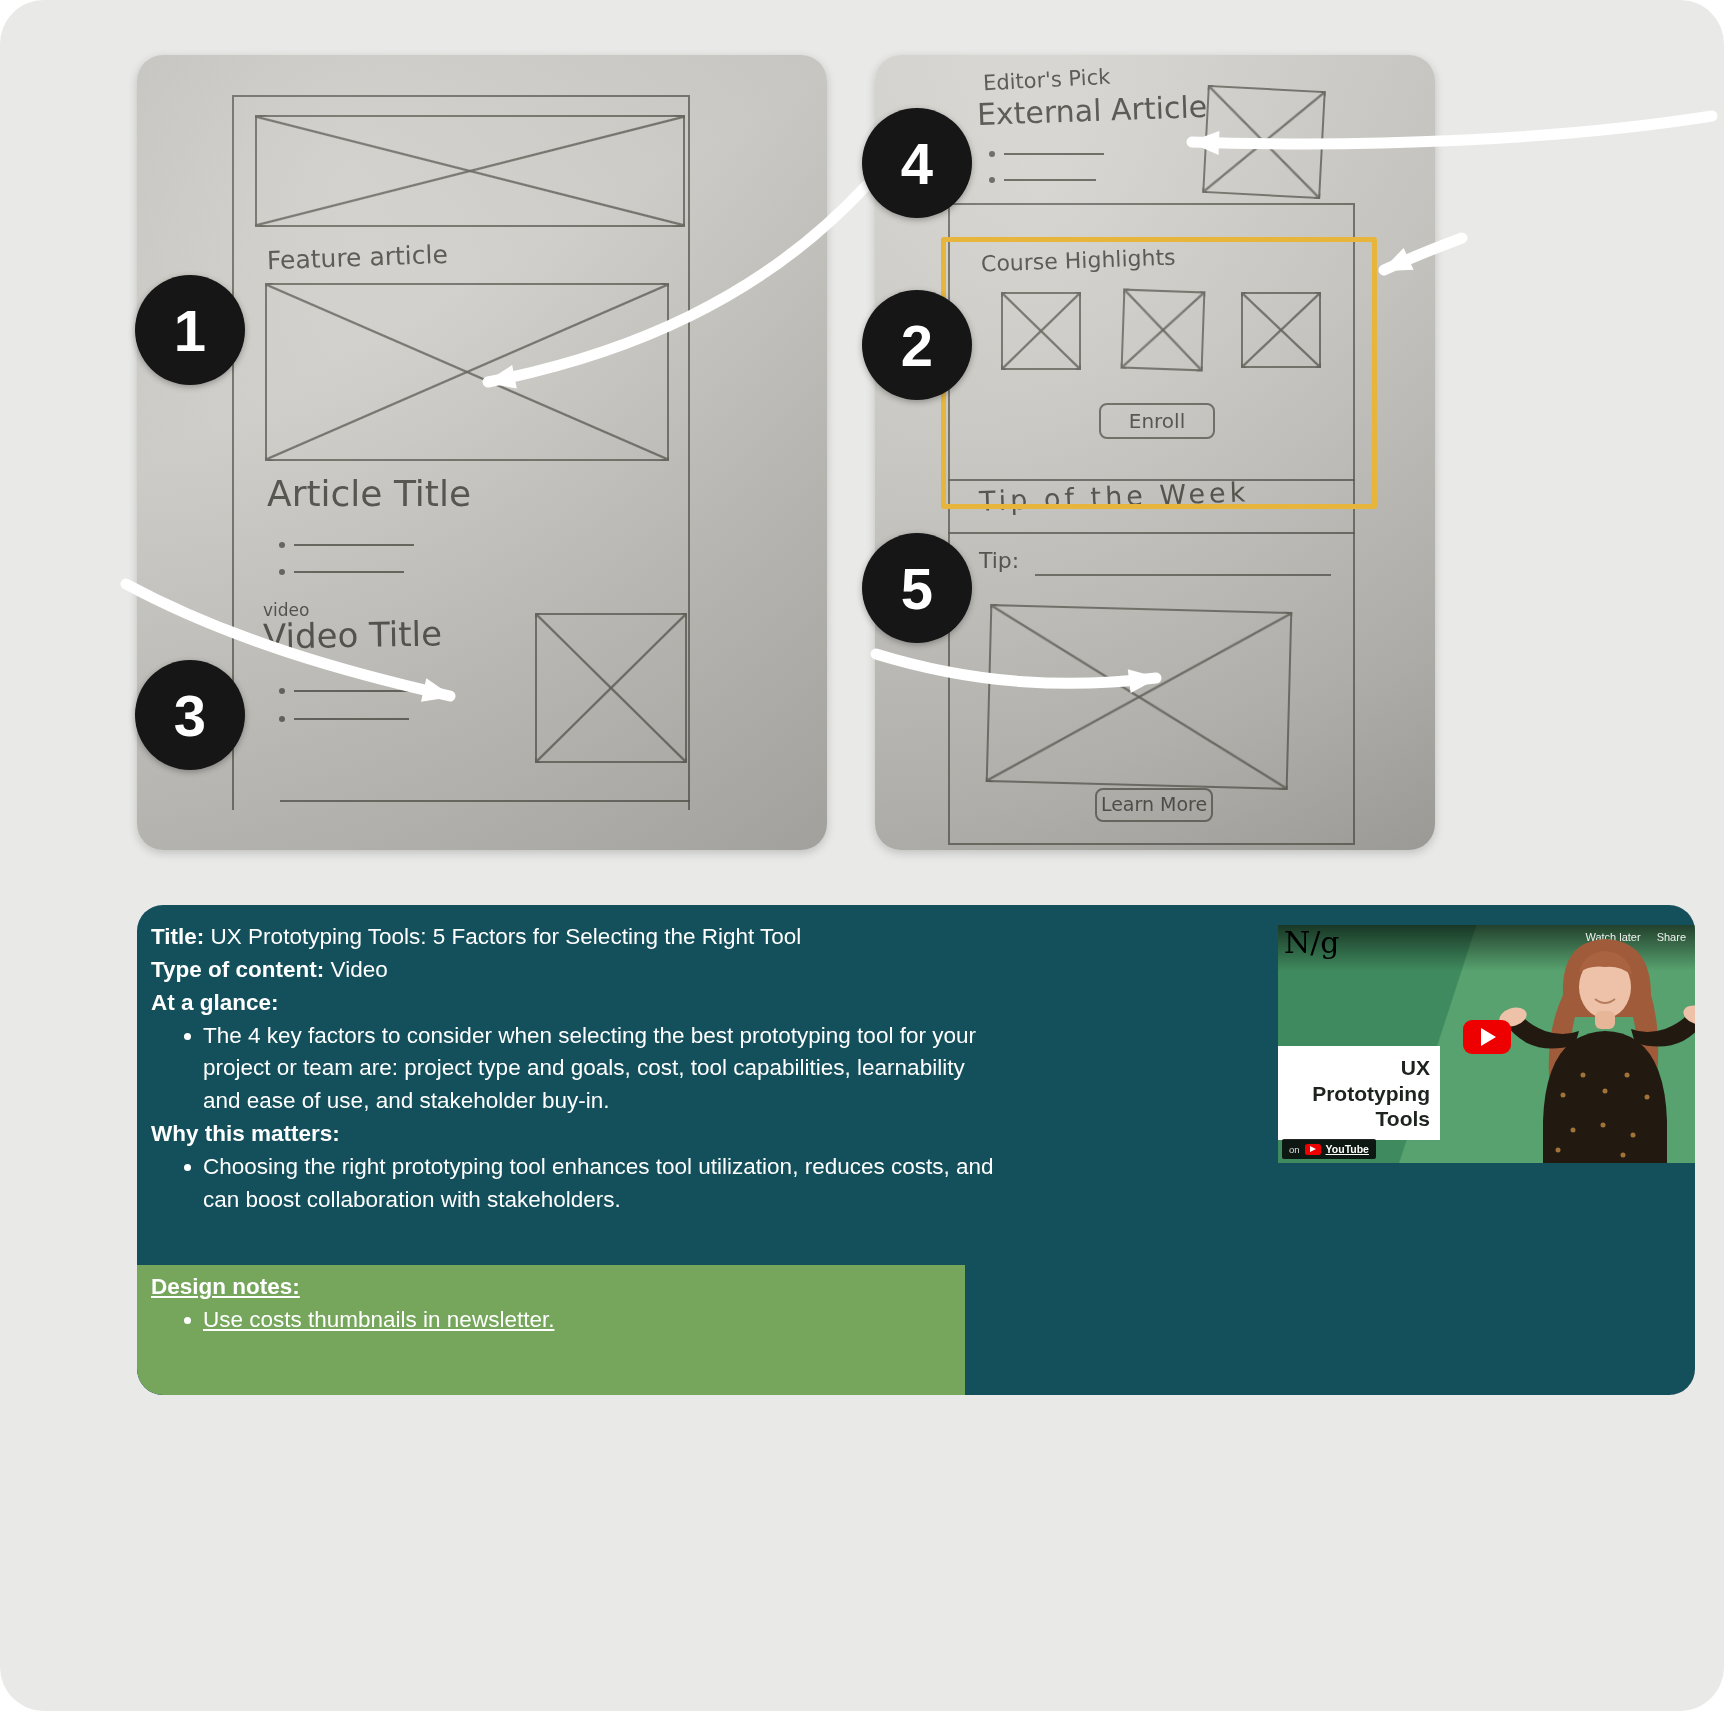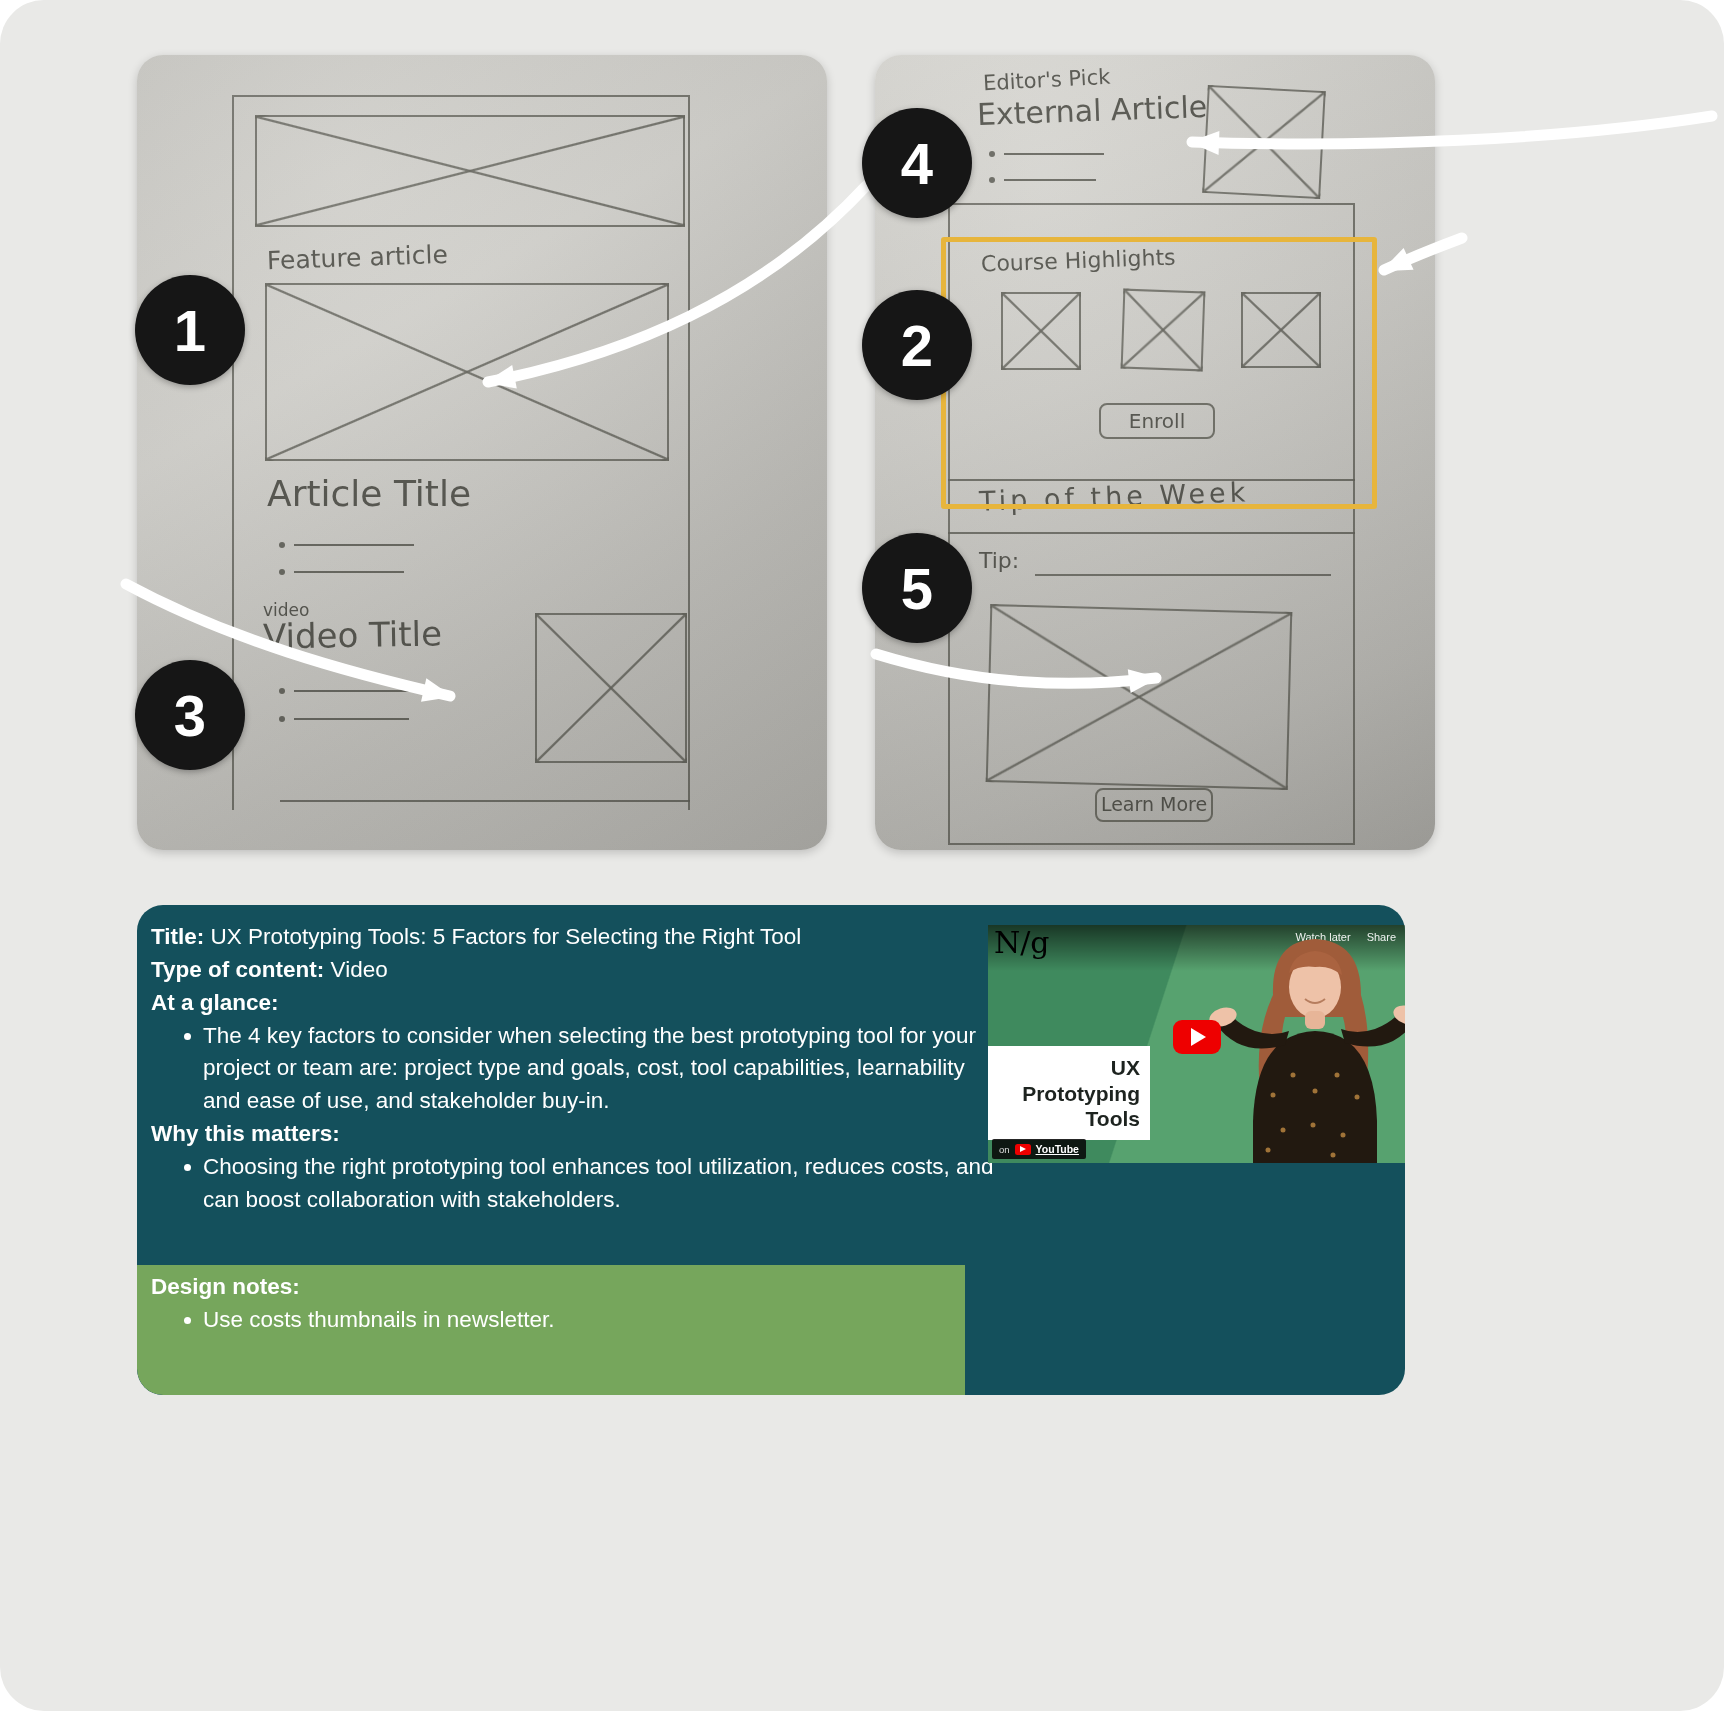--- a/index.html
+++ b/index.html
@@ -30,29 +30,29 @@
   .sketch-btn { border:2.5px solid rgba(95,95,87,.9); border-radius:8px; display:flex; align-items:center; justify-content:center; }
   .highlight-box { border:5px solid #E7B53C; border-radius:3px; z-index:2; }
 
   
   .callout { position:absolute; width:110px; height:110px; border-radius:50%; background:#161616; color:#fff;
              display:flex; align-items:center; justify-content:center; font-size:58px; font-weight:bold; z-index:6;
              box-shadow:0 2px 6px rgba(0,0,0,.3); }
   .arrows { position:absolute; inset:0; width:1724px; height:1711px; pointer-events:none; z-index:5; }
 
   
-  .panel { position:absolute; left:137px; top:905px; width:1268px; height:490px; background:#14505C;
+  .panel { position:absolute; left:137px; top:905px; width:1558px; height:490px; background:#14505C;
            border-radius:26px; color:#fff; overflow:hidden; }
   .panel-text { position:absolute; left:14px; top:16px; width:850px; font-size:22.5px; line-height:1.46; }
   .panel-text p { margin:0; }
   .pbullets { list-style:none; margin:0; padding:0 0 0 52px; }
   .pbullets li { position:relative; }
   .pbullets li::before { content:""; position:absolute; left:-19px; top:13px; width:7px; height:7px; border-radius:50%; background:#fff; }
   .notes { position:absolute; left:0; top:360px; width:828px; height:130px; background:#76A65C;
-           border-bottom-left-radius:26px; padding:6px 14px; font-size:22.5px; line-height:1.46; }
+           border-bottom-left-radius:26px; padding:6px 14px; font-size:22.5px; line-height:1.46;text-decoration:underline; }
   .notes p { margin:0; }
 
   
   .thumb { position:absolute; right:0; top:20px; width:417px; height:238px; background:#57a26f; overflow:hidden; }
   .thumb-diag { position:absolute; inset:0; background:linear-gradient(108deg,#3f8a5e 0%,#3f8a5e 40%,rgba(0,0,0,0) 40.3%); }
   .thumb-top { position:absolute; top:0; left:0; right:0; height:46px; background:linear-gradient(rgba(0,0,0,.6),rgba(0,0,0,0)); }
   .brand { position:absolute; left:6px; top:0px; font-family:"DejaVu Serif",serif; font-size:30px; color:#000000; }
   .actions { position:absolute; top:6px; right:9px; display:flex; gap:16px; font-size:11px; color:#fff; opacity:.92; }
   .play { position:absolute; left:185px; top:95px; width:48px; height:34px; background:#ee0000; border-radius:9px;
           display:flex; align-items:center; justify-content:center; z-index:3; }

